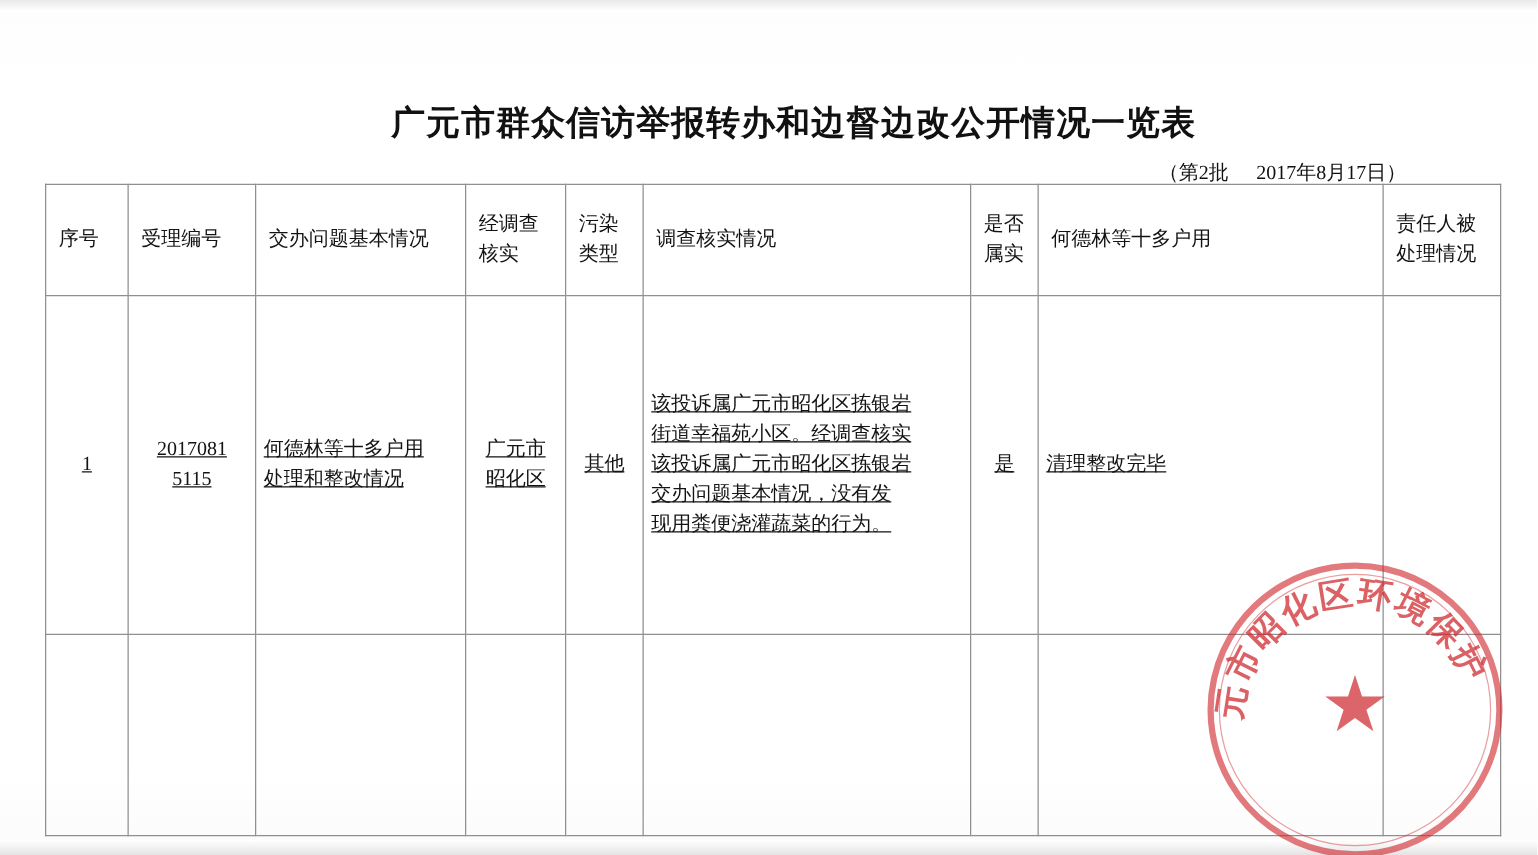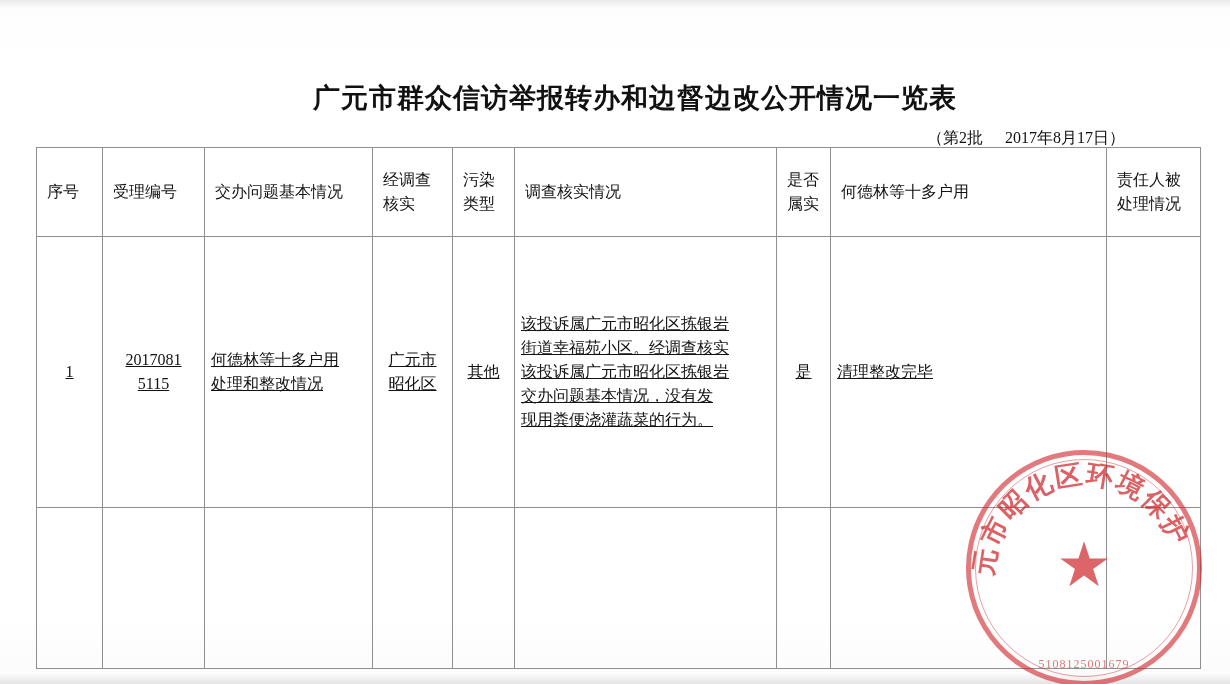--- a/index.html
+++ b/index.html
@@ -265,15 +265,14 @@
     <div class="ring2"></div>
     <svg class="seal-arc" viewBox="0 0 236 236">
       <defs>
         <path id="sealArc" d="M 26,126 A 92,92 0 0 1 210,126"></path>
       </defs>
       <text>
         <textPath href="#sealArc" startOffset="50%" text-anchor="middle">广元市昭化区环境保护局</textPath>
       </text>
     </svg>
     <div class="star">★</div>
-    <div class="seal-bottom">5108125001679</div>
   </div>
 </div>
 
 </body></html>

